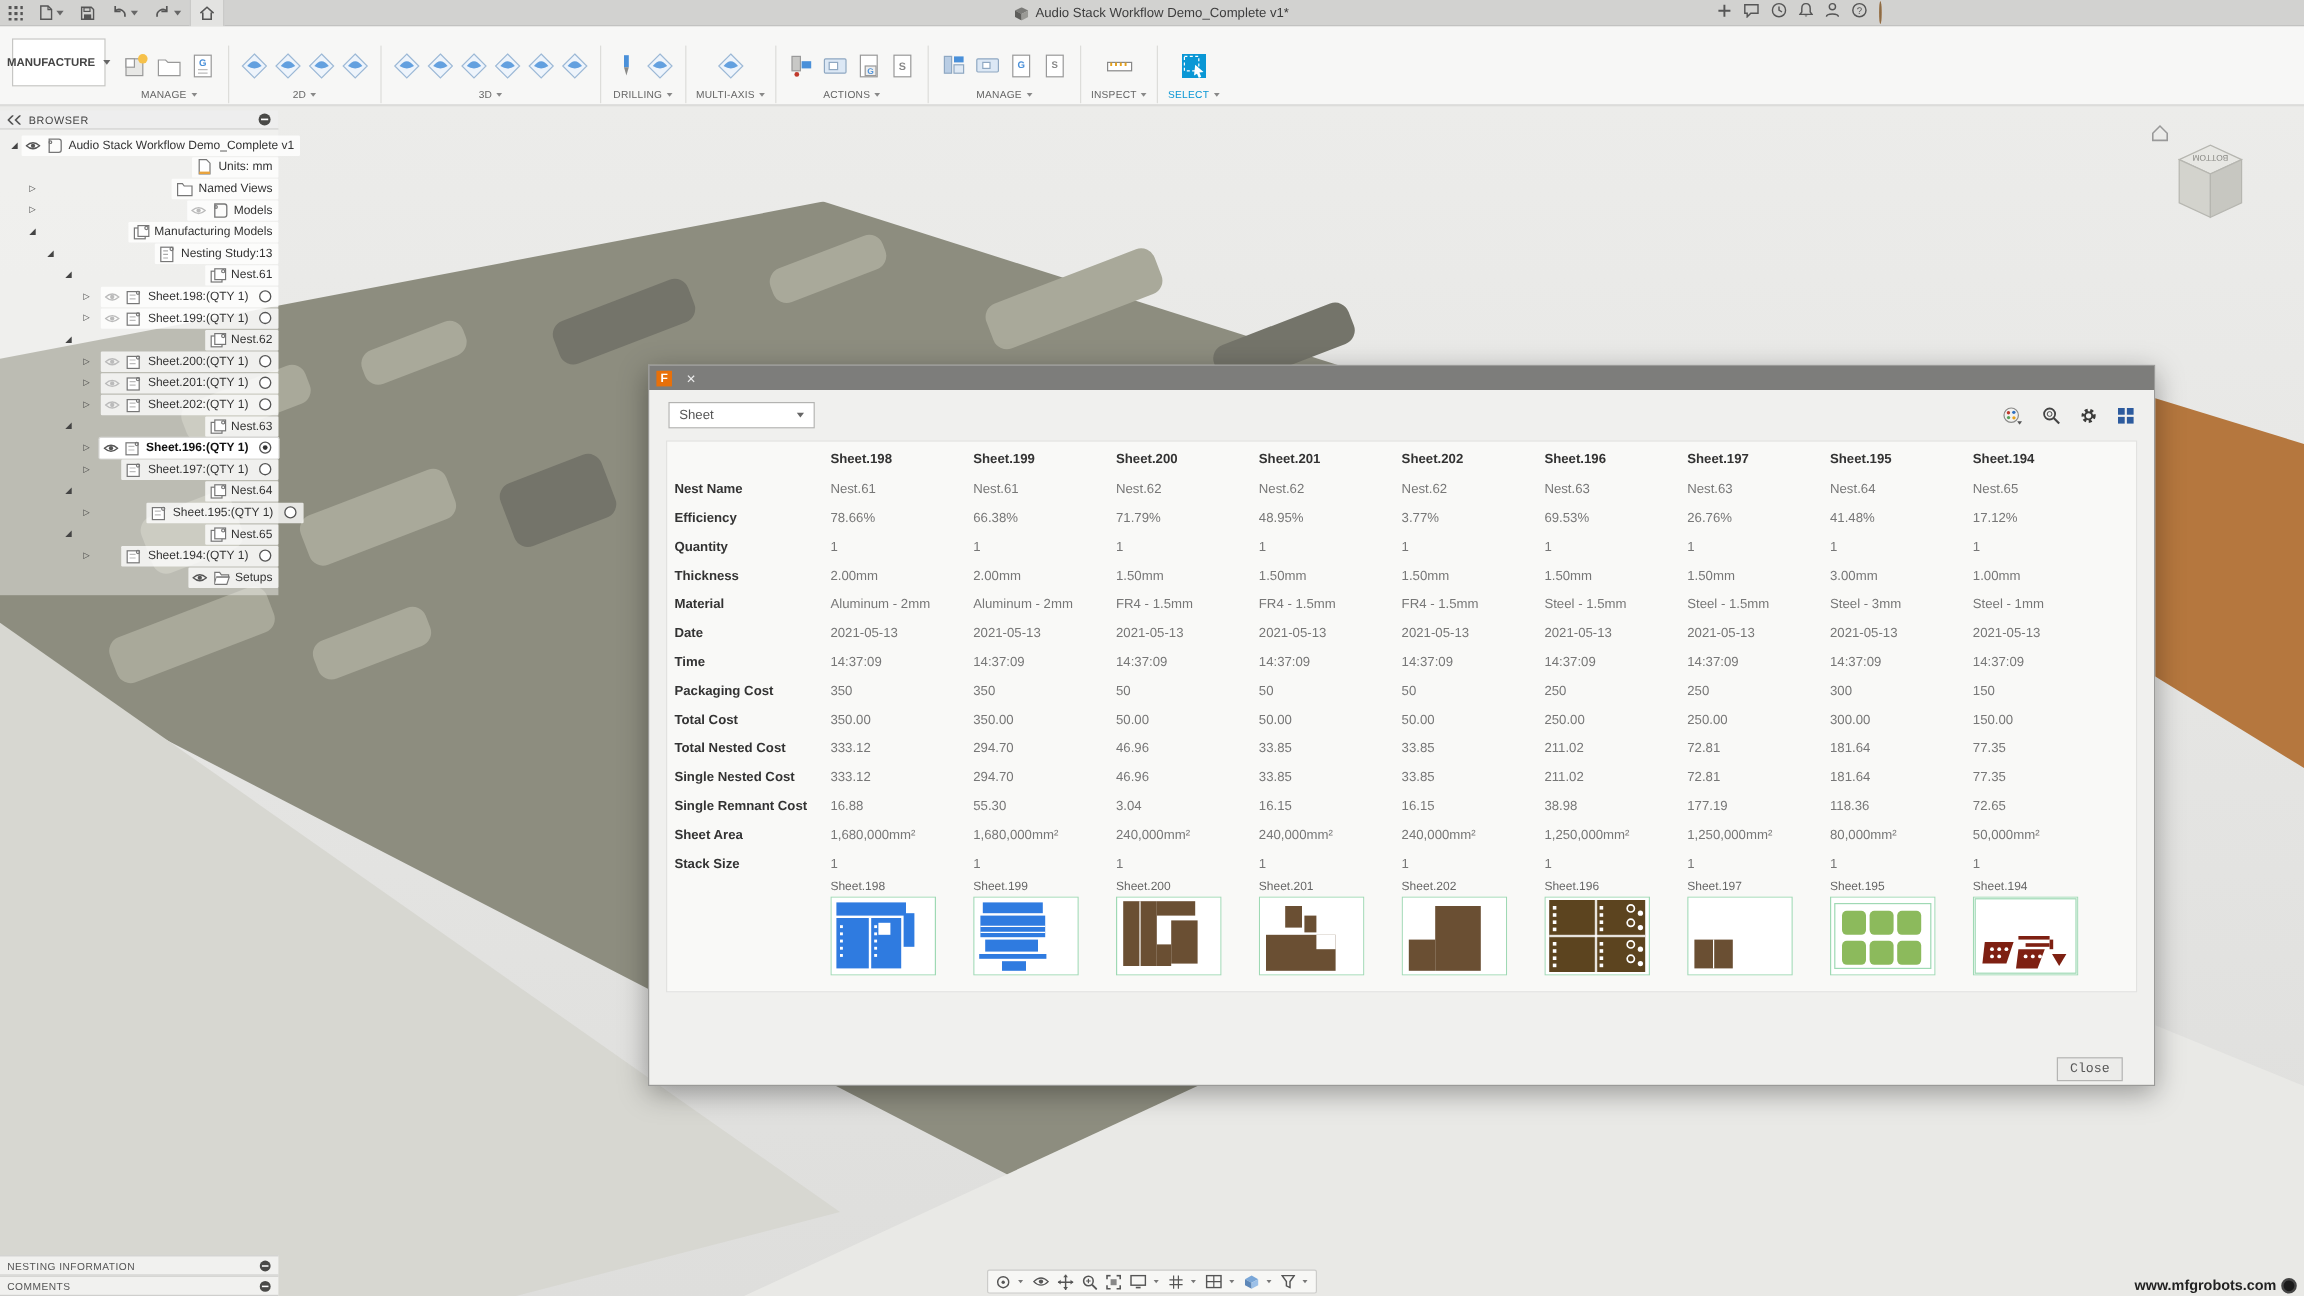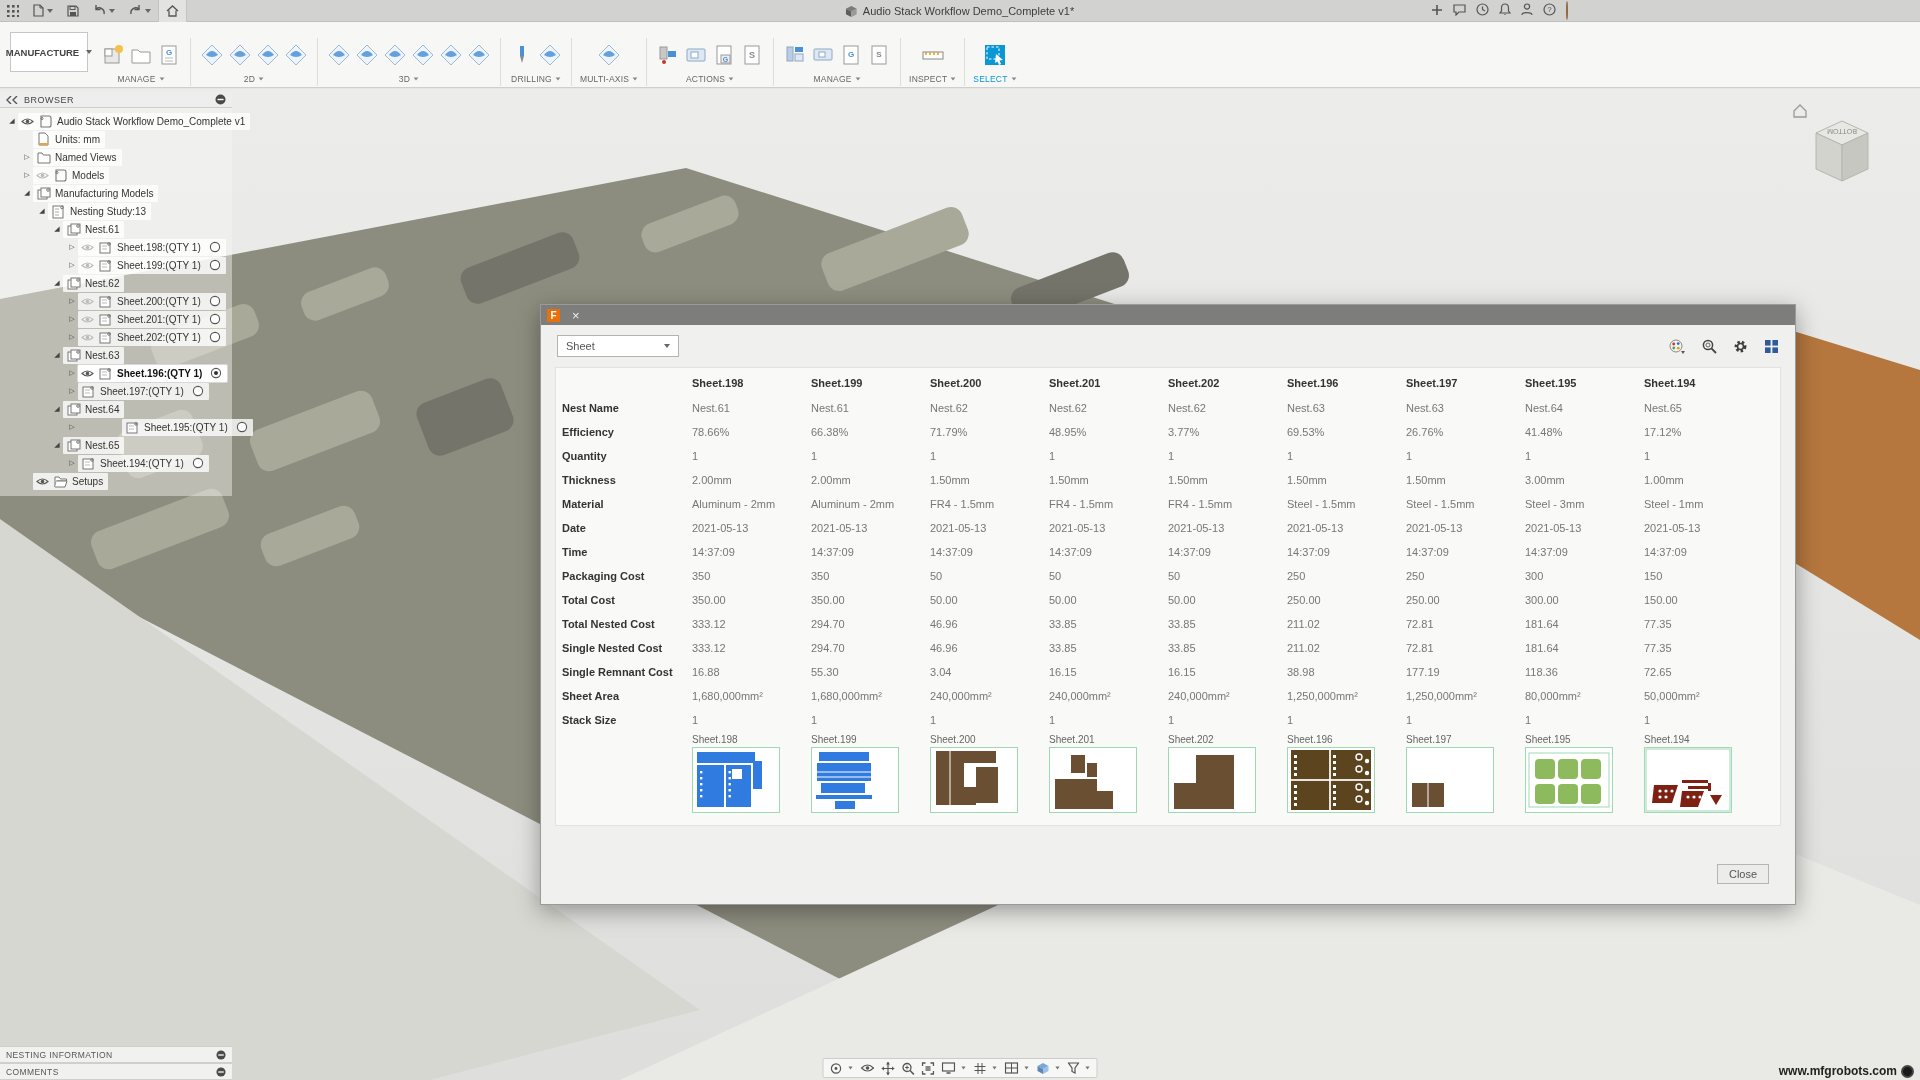--- a/index.html
+++ b/index.html
@@ -52,21 +52,21 @@
   
   .viewcube { position:absolute; right:40px; top:8px; width:90px; height:92px; z-index:5; }
   .vc-home { position:absolute; left:-4px; top:-2px; }
 
   
   .browser { position:absolute; left:0; top:3px; width:232px; z-index:10; }
   .browser-hd { height:16px; background:rgba(238,238,238,.95); border-bottom:1px solid #cfcfcd;
     display:flex; align-items:center; font-size:9px; letter-spacing:.5px; color:#444; padding:0 6px; gap:6px; }
   .browser-hd .spacer { flex:1; }
   .tree { padding:4px 0 6px 2px; background:rgba(246,246,244,.45); }
-  .trow { height:18px; display:flex; align-items:center; font-size:10px; color:#333; }
+  .trow { height:18px; display:flex; align-items:center; font-size:10px; color:#333;justify-content:space-between; }
   .tri { width:12px; text-align:center; font-size:7px; color:#444; flex:none; }
   .chip { display:inline-flex; align-items:center; gap:4px; background:rgba(255,255,255,.78);
     padding:1px 5px 1px 3px; border-radius:1px; }
   .chip.sel { background:#fff; box-shadow:0 0 0 1px #d8d8d6; font-weight:bold; color:#111; }
   .tlabel { white-space:nowrap; }
 
   
   .bl-panels { position:absolute; left:0; bottom:0; width:232px; z-index:12; }
   .bl-panel { height:17px; background:#f1f1ef; border-top:1px solid #cfcfcd; border-bottom:1px solid #cfcfcd;
     display:flex; align-items:center; padding:0 6px; font-size:8.5px; letter-spacing:.4px; color:#555;justify-content:center; }
@@ -99,21 +99,21 @@
   .dlg-tools { margin-left:auto; display:flex; align-items:center; gap:16px; }
   .dlg-tools .ticon { display:flex; align-items:center; }
   .content-panel { margin:0 14px; background:#f9f9f7; border:1px solid #e2e2e0; padding:2px 0 8px; }
   .ctable { display:grid; grid-template-columns:130px repeat(9,119px); font-size:11px; }
   .ctable .cell { height:24px; display:flex; align-items:center; padding-left:6px; color:#777; overflow:hidden; white-space:nowrap; }
   .ctable .hcell { height:26px; color:#333; font-weight:bold; }
   .ctable .rlabel { color:#333; font-weight:bold; }
   .thumbs { display:grid; grid-template-columns:130px repeat(9,119px); margin-top:2px; }
   .thumb-cell { padding-left:6px; }
   .thumb-cell .tl { font-size:10px; color:#666; height:13px; }
-  .dlg-footer { position:absolute; right:26px; bottom:20px; }
+  .dlg-footer { position:absolute; right:26px; bottom:3px;font-family:Liberation Mono, monospace; }
   .btn { min-width:52px; height:20px; background:#ececea; border:1px solid #b5b5b3; font-size:11px;
     color:#555; display:inline-flex; align-items:center; justify-content:center; padding:0 10px; }
 </style>
 </head>
 <body>
 
 <div id="app">
 
   <div class="viewport">
     <div class="sheet sheet-olive"></div>

